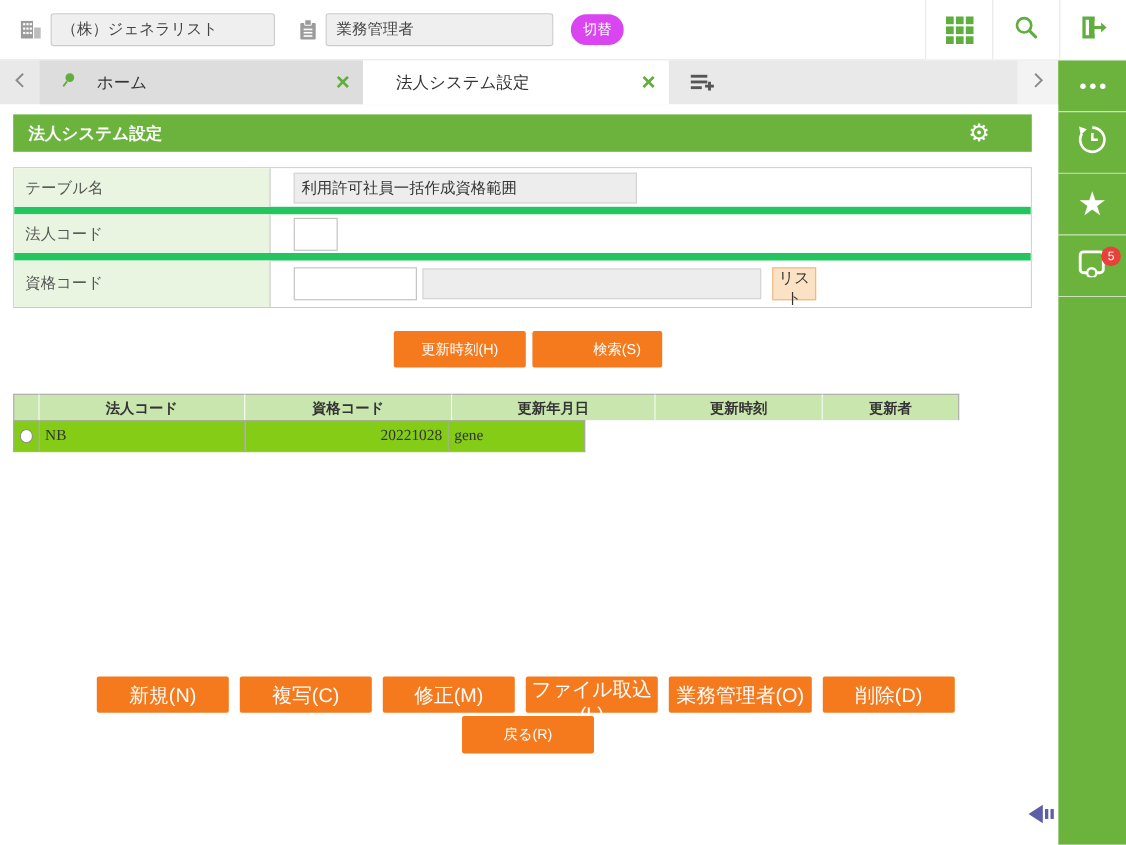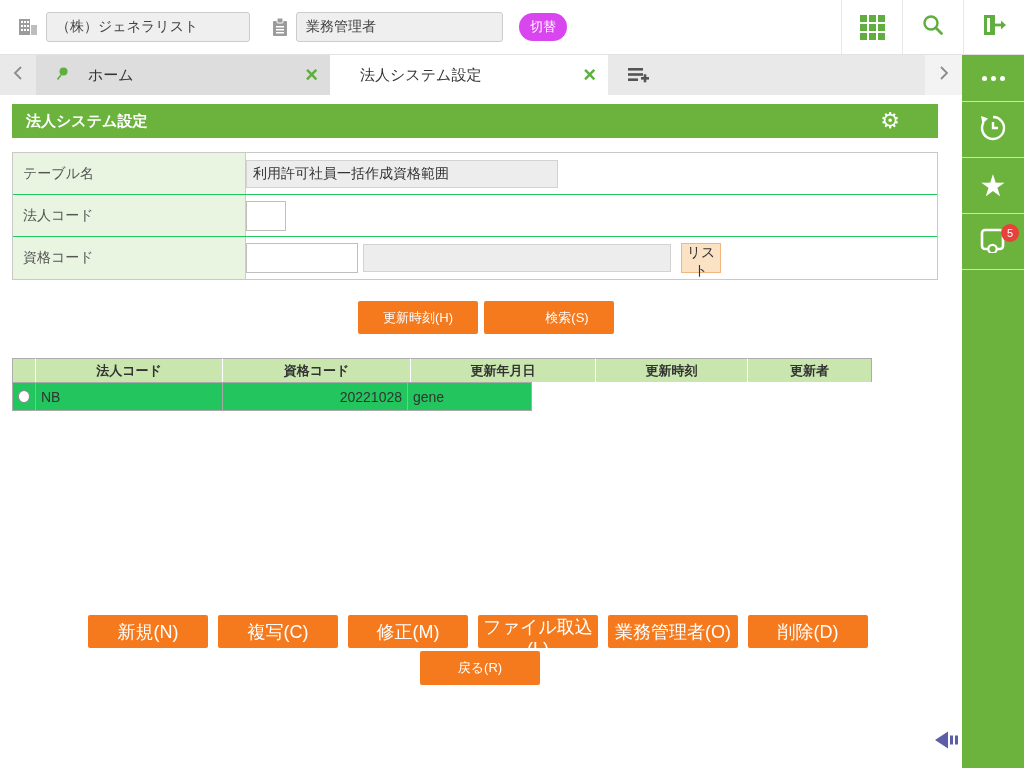--- a/index.html
+++ b/index.html
@@ -47,48 +47,48 @@
               background:#E8403B; color:#fff; font-size:11px; display:flex; align-items:center;
               justify-content:center; }
   
   .content { position:absolute; top:95px; left:0; width:962px; height:673px; background:#fff; }
   .titlebar { position:absolute; top:9px; left:12px; width:926px; height:34px; background:#6CB33E;
               display:flex; align-items:center; padding:0 14px; }
   .titlebar .t-text { color:#fff; font-size:15px; font-weight:bold; }
   .titlebar .gear { margin-left:auto; margin-right:24px; color:#fff; font-size:22px; line-height:1; cursor:pointer; }
   
   .form { position:absolute; top:57px; left:12px; width:926px; border:1px solid #C9C9C9; }
-  .form-row { display:flex; height:42px; border-bottom:1px solid #22c55e; background:#fff; }
+  .form-row { display:flex; height:42px; border-bottom:7px solid #22c55e; background:#fff; }
   .form-row:last-child { border-bottom:none; }
   .form-label { width:233px; background:#E9F5E0; border-right:1px solid #CCC; display:flex;
                 align-items:center; padding-left:10px; font-size:14px; color:#555; }
-  .form-value { flex:1; display:flex; align-items:center; padding-left:0; }
+  .form-value { flex:1; display:flex; align-items:center; padding-left:21px; }
   .inp { border:1px solid #BFBFBF; font-size:14px; font-family:inherit; color:#333; padding:0 6px; background:#fff; }
   .inp-gray { background:#EDEDED; border-color:#D2D2D2; }
   .inp-table { width:312px; height:28px; }
   .inp-corp { width:40px; height:30px; }
   .inp-qual { width:112px; height:30px; margin-right:5px; }
   .inp-qualname { width:308px; height:28px; }
   .list-btn { margin-left:10px; width:40px; height:30px; background:#FBE2C4; border:1px solid #EFB680;
               font-size:14px; font-family:inherit; color:#333; cursor:pointer; }
   
   .obtn { background:#F5791D; border:none; border-radius:2px; color:#fff; font-size:13px;
           font-family:inherit; height:33px; cursor:pointer; }
   .search-row { position:absolute; top:206px; left:358px; display:flex; gap:6px; }
-  .btn-cond { width:120px; } .btn-search { width:130px;padding-left:36px; }
+  .btn-cond { width:120px; } .btn-search { width:118px;padding-left:36px; }
   
   .dtable { position:absolute; top:263px; left:12px; width:860px; font-size:13px; }
   .trow { display:flex; }
   .thead .tcell { background:#C9E6AE; font-weight:bold; height:24px; border-top:1px solid #ADADAD;
                   border-right:1px solid #fff; display:flex; align-items:center; justify-content:center; }
   .thead .tcell:first-child { border-left:1px solid #ADADAD; }
   .thead .tcell:last-child  { border-right:1px solid #ADADAD; }
-  .tbody .tcell { background:#22c55e; height:29px; border-bottom:1px solid #A9A9A9;
+  .tbody .tcell { background:#84cc16; height:29px; border-bottom:1px solid #A9A9A9;
                   border-right:1px solid #A9A9A9; font-size:14px; display:flex; align-items:center;
-                  border-top:1px solid #A9A9A9; padding:0 5px; }
+                  border-top:1px solid #A9A9A9; padding:0 5px;font-family:Liberation Serif, serif; }
   .tbody .tcell:first-child { border-left:1px solid #A9A9A9; justify-content:center; }
   .c0{width:24px;} .c1{width:187px;} .c2{width:188px;} .c3{width:185px;} .c4{width:152px;} .c5{width:124px;}
   .al-r { justify-content:flex-end; }
   .radio { width:13px; height:13px; border:1px solid #8A8A8A; border-radius:50%; background:#fff; cursor:pointer; }
   
   .actions { position:absolute; top:520px; left:88px; display:flex; gap:10px; }
   .actions .obtn { width:120px; font-size:18px; }
   .actions .obtn.wide { width:130px; }
   .back-row { position:absolute; top:556px; left:420px; }
   .btn-back { width:120px; height:34px; }

